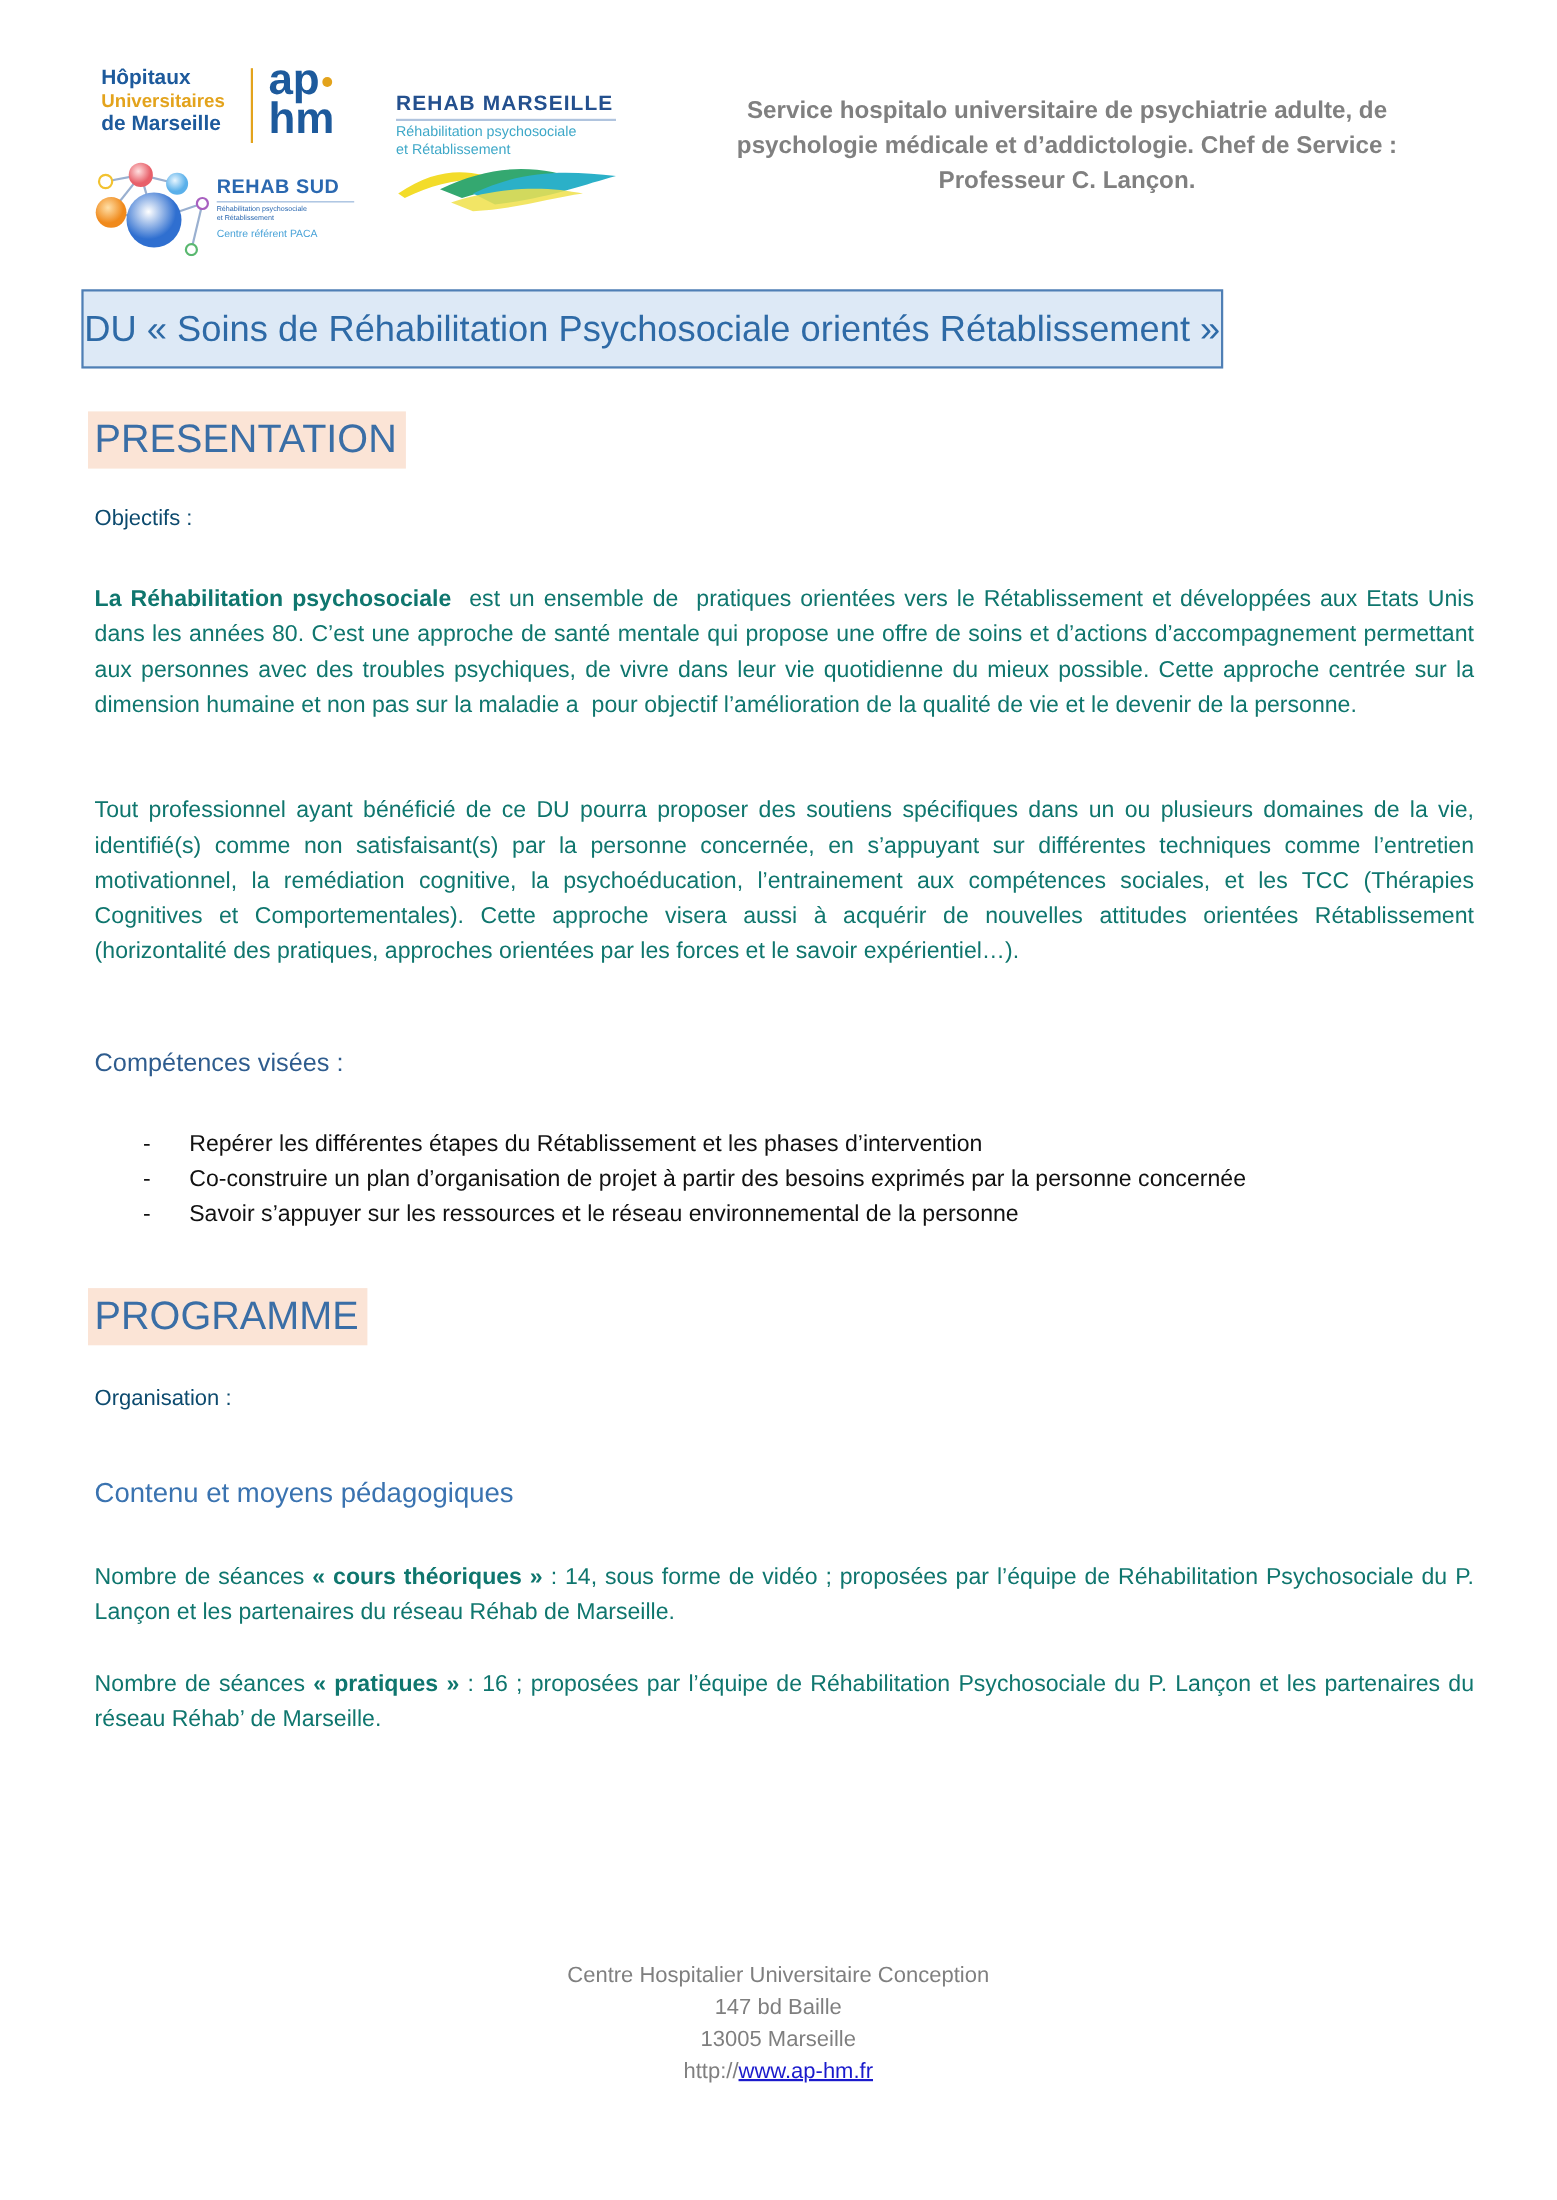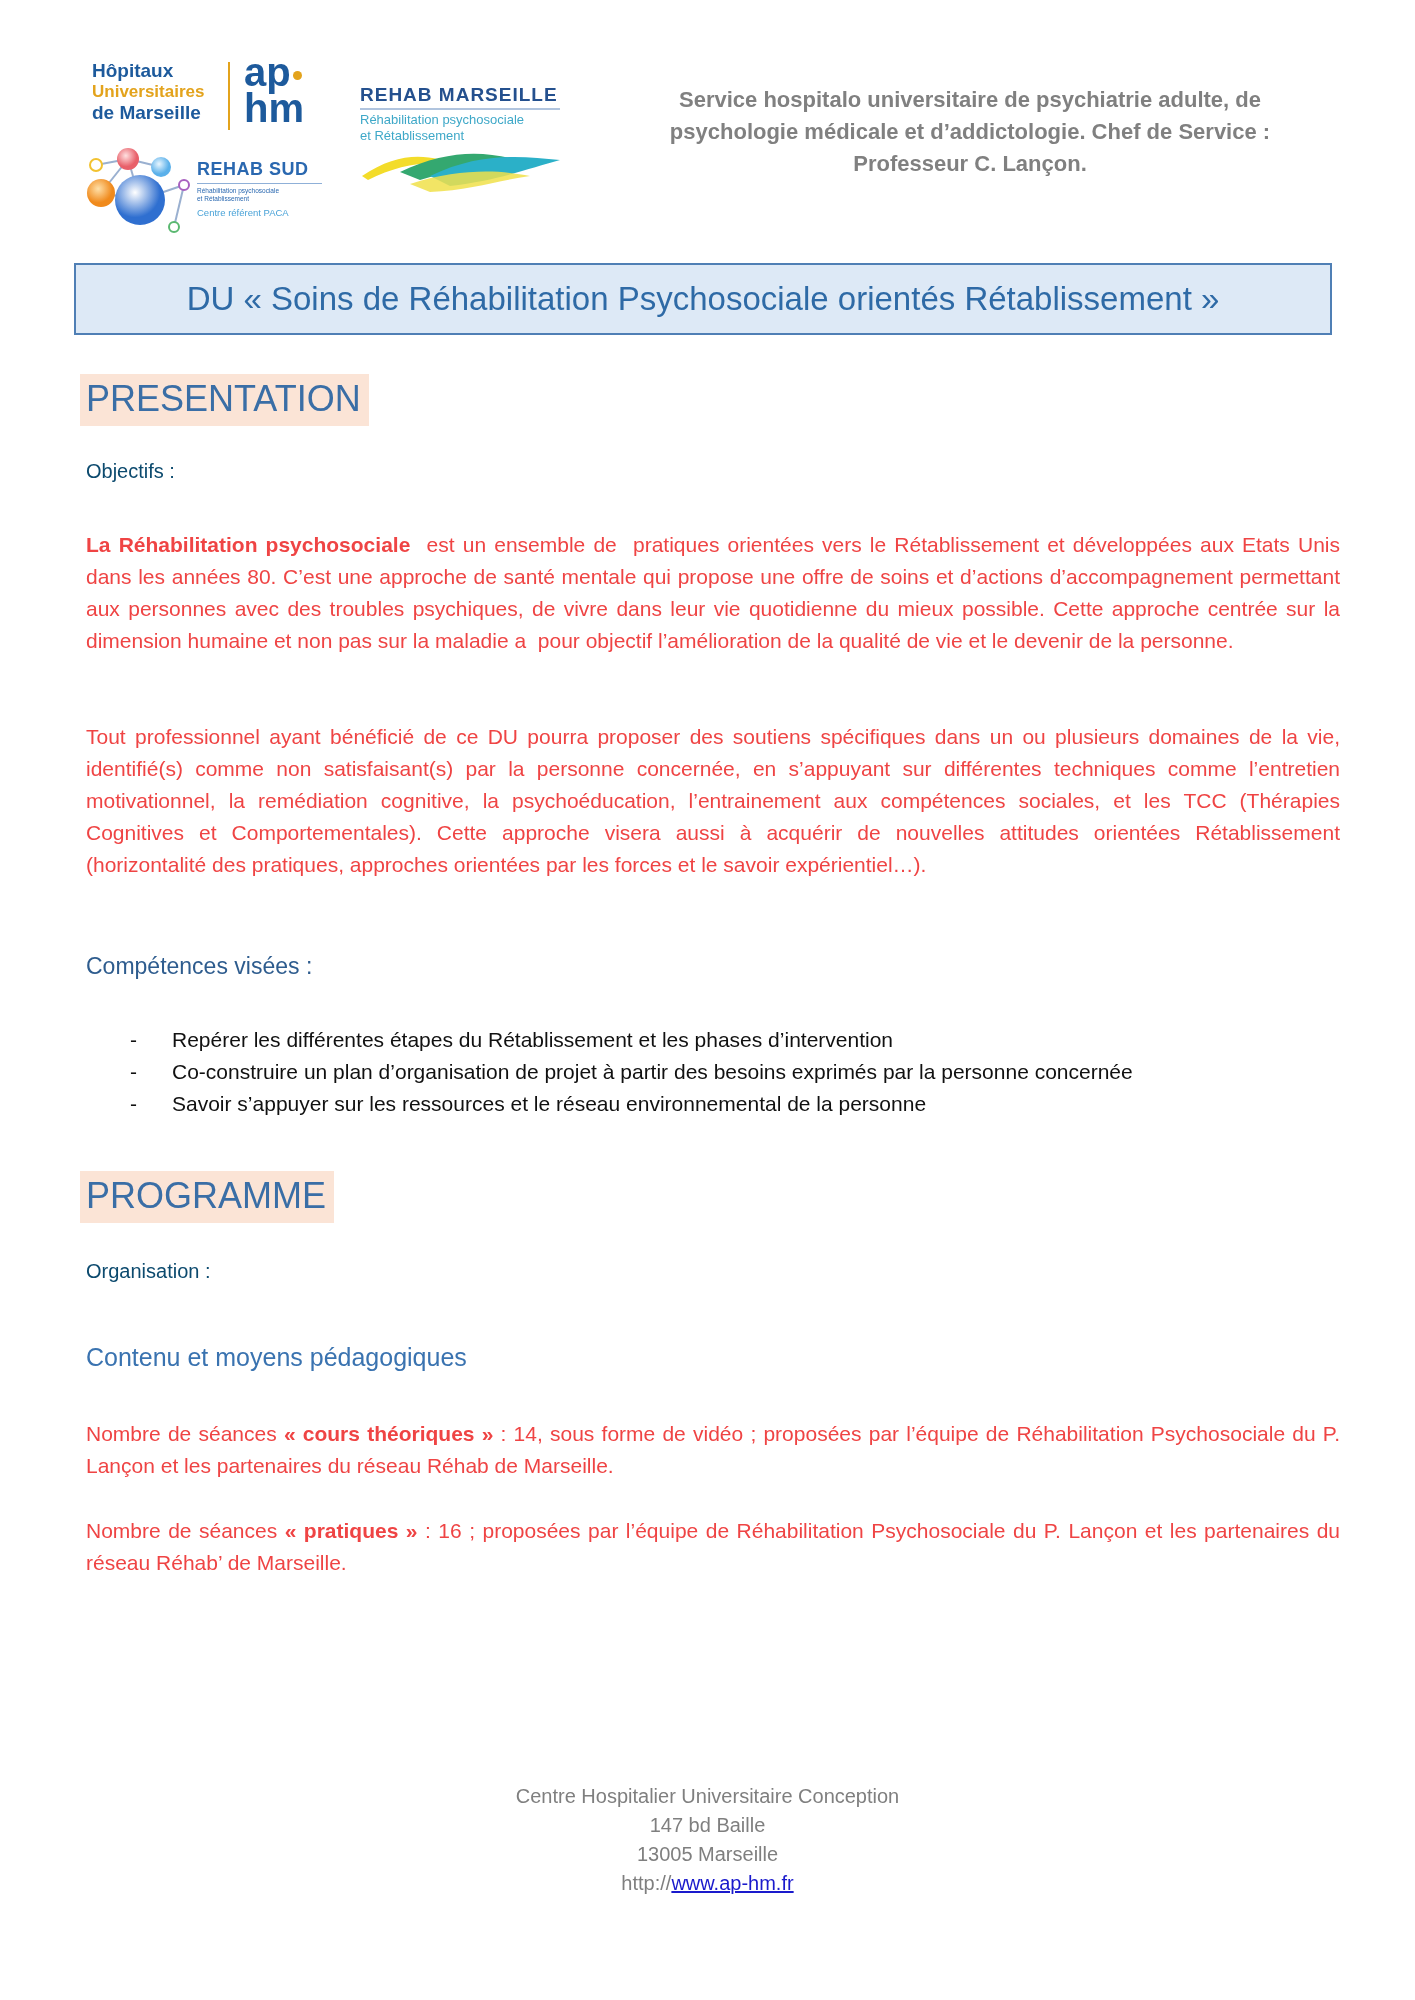--- a/index.html
+++ b/index.html
@@ -17,26 +17,26 @@
   .sud-title{position:absolute;left:113px;top:14px;font-weight:bold;font-size:18px;color:#2a68b0;letter-spacing:.5px;}
   .sud-rule{position:absolute;left:113px;top:38px;width:125px;height:1px;background:#8fb0d8;}
   .sud-sub{position:absolute;left:113px;top:42px;font-size:6.5px;line-height:8px;color:#2a68b0;}
   .sud-ref{position:absolute;left:113px;top:62px;font-size:9.5px;color:#4aa3d8;}
   .logo-mrs{left:360px;top:84px;width:205px;height:110px;}
   .mrs-title{position:absolute;left:0;top:0;font-weight:bold;font-size:19px;color:#24508e;letter-spacing:1px;}
   .mrs-rule{position:absolute;left:0;top:24px;width:200px;height:2px;background:#b0c4de;}
   .mrs-sub{position:absolute;left:0;top:28px;font-size:13px;line-height:16px;color:#3ea8c8;}
   .mrs-wave{position:absolute;left:0;top:62px;}
   .service{left:640px;top:84px;width:660px;text-align:center;font-weight:bold;font-size:22px;line-height:32px;color:#808080;}
-  .title-box{left:74px;top:263px;width:1258px;height:72px;border:2px solid #4f7fb5;background:#dde9f6;box-sizing:border-box;display:flex;align-items:center;justify-content:center;}
+  .title-box{left:74px;top:263px;width:1038px;height:72px;border:2px solid #4f7fb5;background:#dde9f6;box-sizing:border-box;display:flex;align-items:center;justify-content:center;}
   .title-box span{font-size:33px;color:#2e6aa6;}
   .section{background:#fbe4d6;color:#3a6ea6;font-size:36px;padding:4px 8px 6px 6px;}
   .heading{color:#0c4a6e;font-size:20px;}
   .subheading{color:#3a73b0;font-size:25px;}
-  .para{left:86px;width:1254px;font-size:21px;line-height:32px;text-align:justify;color:#ef4444;}
+  .para{left:86px;width:1254px;font-size:21px;line-height:32px;text-align:justify;color:#0f766e;}
   .para b{font-weight:bold;}
   ul.bul{left:86px;width:1254px;margin:0;padding:0;list-style:none;font-size:21px;line-height:32px;}
   ul.bul li{position:relative;padding-left:86px;}
   ul.bul li .dash{position:absolute;left:44px;top:0;}
   .footer{left:400px;width:615px;top:1782px;text-align:center;font-size:20px;line-height:29px;color:#7f7f7f;}
   .footer a{color:#1a1acc;text-decoration:underline;}
 </style>
 </head>
 <body>
 

